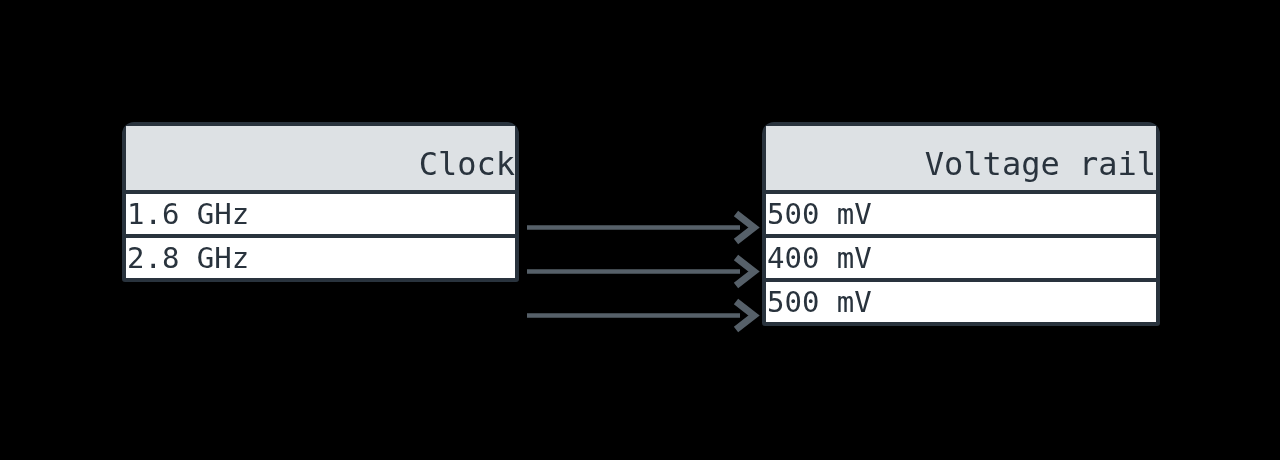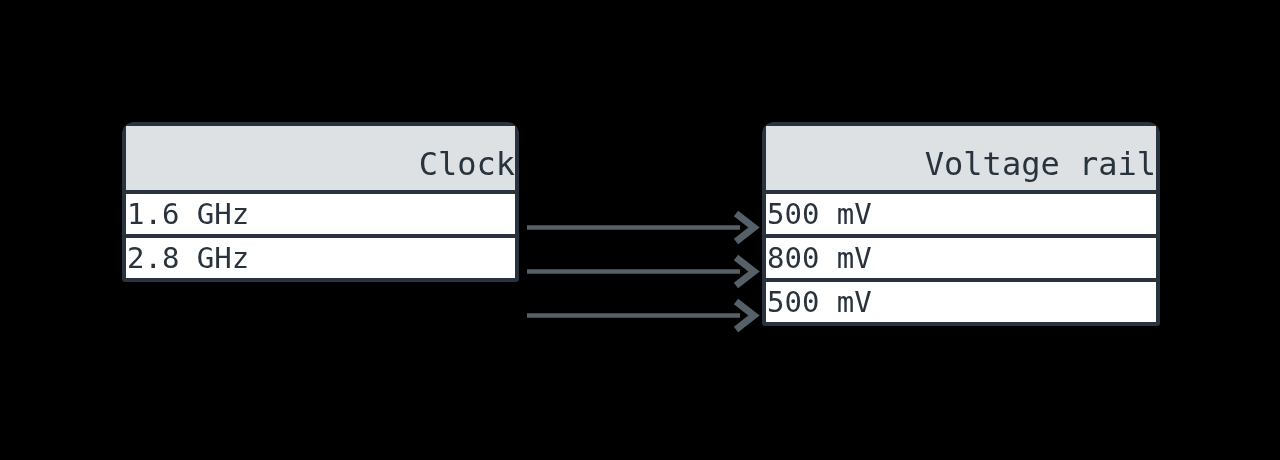--- a/index.html
+++ b/index.html
@@ -66,21 +66,21 @@
 
   <div class="map-table left">
     <div class="table-header">Clock</div>
     <div class="table-row">1.6 GHz</div>
     <div class="table-row">2.8 GHz</div>
   </div>
 
   <div class="map-table right">
     <div class="table-header">Voltage rail</div>
     <div class="table-row">500 mV</div>
-    <div class="table-row">800 mV</div>
+    <div class="table-row">400 mV</div>
     <div class="table-row">500 mV</div>
   </div>
 
   <svg class="arrows" width="1280" height="460" viewBox="0 0 1280 460">
     <g>
       <line class="arrow-shaft" x1="527" y1="227.5" x2="740" y2="227.5"></line>
       <polyline class="arrow-head" points="736,213.5 754,227.5 736,241.5"></polyline>
     </g>
     <g>
       <line class="arrow-shaft" x1="527" y1="271.5" x2="740" y2="271.5"></line>

